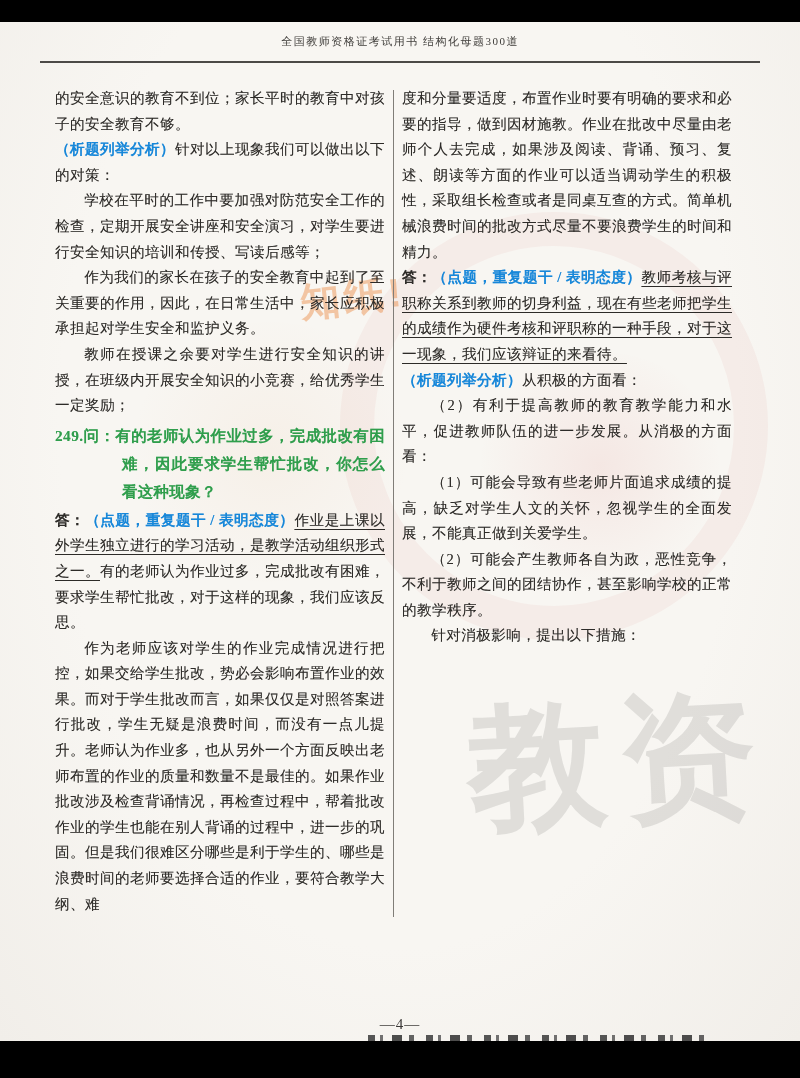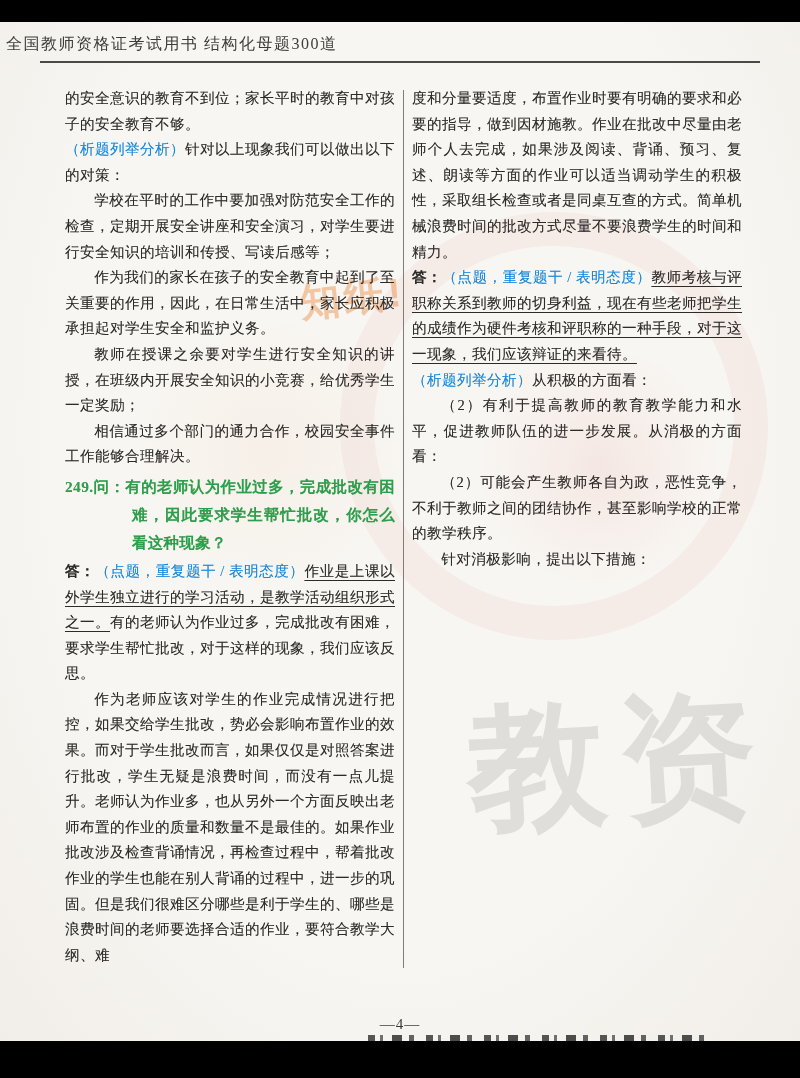--- a/index.html
+++ b/index.html
@@ -7,50 +7,50 @@
     position:relative;width:800px;height:1078px;overflow:hidden;
     background:#f7f5f1;
     font-family:"Liberation Serif","DejaVu Serif",serif;
   }
   .bar{position:absolute;left:0;width:800px;background:#000;z-index:5;}
   .bar.top{top:0;height:22px;}
   .bar.bottom{bottom:0;height:37px;}
   .page{position:absolute;top:22px;left:0;right:0;bottom:37px;
     background:radial-gradient(ellipse at 50% 40%, #f8f6f2 60%, #f1eee9 100%);}
   
-  .book-title{position:absolute;top:12px;left:6px;right:0;
-    font-size:16px;letter-spacing:1.5px;color:#3e3c39;z-index:2;}
+  .book-title{position:absolute;top:12px;left:0;right:0;text-align:center;
+    font-size:11px;letter-spacing:1.5px;color:#3e3c39;z-index:2;}
   .header-rule{position:absolute;top:39px;left:40px;right:40px;
     border-top:2px solid #4c4a47;z-index:2;}
   
   .wm{position:absolute;pointer-events:none;z-index:0;}
   .wm-stamp-ring{left:340px;top:190px;width:360px;height:360px;border-radius:50%;
     border:34px solid rgba(206,92,92,0.06);}
   .wm-stamp-blob{left:470px;top:330px;width:260px;height:230px;border-radius:50%;
     background:radial-gradient(circle, rgba(214,100,96,0.10), rgba(214,100,96,0) 70%);}
   .wm-warm-blob{left:120px;top:300px;width:300px;height:260px;border-radius:50%;
     background:radial-gradient(circle, rgba(229,182,140,0.10), rgba(229,182,140,0) 70%);}
   .wm-orange-text{left:300px;top:248px;font-size:40px;font-weight:bold;
     color:rgba(233,126,44,0.40);transform:rotate(-6deg);letter-spacing:4px;
     font-family:"Liberation Sans",sans-serif;}
   .wm-gray-text{left:468px;top:648px;font-size:138px;font-weight:bold;
     color:rgba(62,60,58,0.13);letter-spacing:12px;transform:rotate(-3deg);
     font-family:"Liberation Sans",sans-serif;}
   
-  .columns{position:absolute;top:64px;left:65px;display:flex;z-index:1;justify-content:flex-end;}
+  .columns{position:absolute;top:64px;left:55px;display:flex;z-index:1;justify-content:flex-end;}
   .col{width:330px;font-size:14.6px;line-height:25.6px;color:#2d2b28;
     text-align:justify;letter-spacing:0.4px;
     text-shadow:0 0 0.5px rgba(45,43,40,0.35);}
   .col-divider{width:1px;background:#807d78;margin:4px 8px 0 8px;}
   p.block{margin:0;padding:0;}
   p.block.indent{text-indent:2em;}
   p.q{color:#2f9e4c;font-weight:bold;font-size:15.4px;line-height:28px;
     padding-left:4.35em;text-indent:-4.35em;margin:3px 0 2px 0;
     text-shadow:0 0 0.5px rgba(47,158,76,0.4);}
-  .seg-b{color:#1787d9;font-weight:normal;text-shadow:0 0 0.5px rgba(23,135,217,0.4);}
+  .seg-b{color:#1787d9;font-weight:bold;text-shadow:0 0 0.5px rgba(23,135,217,0.4);}
   .seg-a{font-weight:bold;}
   .seg-u{text-decoration:underline;text-underline-offset:4px;text-decoration-thickness:1px;}
   
   .page-num{position:absolute;bottom:8px;left:0;right:0;text-align:center;
     font-size:15px;color:#3a3836;z-index:2;letter-spacing:1px;}
   .clipped-frags{position:absolute;bottom:0;left:368px;width:342px;height:6px;
     overflow:hidden;z-index:2;opacity:0.85;}
   .clipped-frags .strip{height:14px;
     background:repeating-linear-gradient(90deg,
       #3a3a3a 0 7px, transparent 7px 12px, #5a5a5a 12px 15px, transparent 15px 24px,
@@ -73,31 +73,31 @@
     <div class="book-title">全国教师资格证考试用书 结构化母题300道</div>
     <div class="header-rule"></div>
 
     <div class="columns">
       <section class="col" id="col-left">
           <p class="block"><span class="seg-n">的安全意识的教育不到位；家长平时的教育中对孩子的安全教育不够。</span></p>
           <p class="block"><span class="seg-b">（析题列举分析）</span><span class="seg-n">针对以上现象我们可以做出以下的对策：</span></p>
           <p class="block indent"><span class="seg-n">学校在平时的工作中要加强对防范安全工作的检查，定期开展安全讲座和安全演习，对学生要进行安全知识的培训和传授、写读后感等；</span></p>
           <p class="block indent"><span class="seg-n">作为我们的家长在孩子的安全教育中起到了至关重要的作用，因此，在日常生活中，家长应积极承担起对学生安全和监护义务。</span></p>
           <p class="block indent"><span class="seg-n">教师在授课之余要对学生进行安全知识的讲授，在班级内开展安全知识的小竞赛，给优秀学生一定奖励；</span></p>
-          <p class="block indent"><span class="seg-n">相信通过多个部门的通力合作，校园安全事件工作能够合理解决。</span></p>
           <p class="block q"><span class="seg-qn">249.问：</span><span class="seg-qt">有的老师认为作业过多，完成批改有困难，因此要求学生帮忙批改，你怎么看这种现象？</span></p>
           <p class="block"><span class="seg-a">答：</span><span class="seg-b">（点题，重复题干 / 表明态度）</span><span class="seg-u">作业是上课以外学生独立进行的学习活动，是教学活动组织形式之一。</span><span class="seg-n">有的老师认为作业过多，完成批改有困难，要求学生帮忙批改，对于这样的现象，我们应该反思。</span></p>
           <p class="block indent"><span class="seg-n">作为老师应该对学生的作业完成情况进行把控，如果交给学生批改，势必会影响布置作业的效果。而对于学生批改而言，如果仅仅是对照答案进行批改，学生无疑是浪费时间，而没有一点儿提升。老师认为作业多，也从另外一个方面反映出老师布置的作业的质量和数量不是最佳的。如果作业批改涉及检查背诵情况，再检查过程中，帮着批改作业的学生也能在别人背诵的过程中，进一步的巩固。但是我们很难区分哪些是利于学生的、哪些是浪费时间的老师要选择合适的作业，要符合教学大纲、难</span></p>
         </section>
       <div class="col-divider"></div>
       <section class="col" id="col-right">
           <p class="block"><span class="seg-n">度和分量要适度，布置作业时要有明确的要求和必要的指导，做到因材施教。作业在批改中尽量由老师个人去完成，如果涉及阅读、背诵、预习、复述、朗读等方面的作业可以适当调动学生的积极性，采取组长检查或者是同桌互查的方式。简单机械浪费时间的批改方式尽量不要浪费学生的时间和精力。</span></p>
           <p class="block"><span class="seg-a">答：</span><span class="seg-b">（点题，重复题干 / 表明态度）</span><span class="seg-u">教师考核与评职称关系到教师的切身利益，现在有些老师把学生的成绩作为硬件考核和评职称的一种手段，对于这一现象，我们应该辩证的来看待。</span></p>
           <p class="block"><span class="seg-b">（析题列举分析）</span><span class="seg-n">从积极的方面看：</span></p>
           <p class="block indent"><span class="seg-n">（2）有利于提高教师的教育教学能力和水平，促进教师队伍的进一步发展。从消极的方面看：</span></p>
+          <p class="block indent"><span class="seg-n">（1）可能会导致有些老师片面追求成绩的提高，缺乏对学生人文的关怀，忽视学生的全面发展，不能真正做到关爱学生。</span></p>
           <p class="block indent"><span class="seg-n">（2）可能会产生教师各自为政，恶性竞争，不利于教师之间的团结协作，甚至影响学校的正常的教学秩序。</span></p>
           <p class="block indent"><span class="seg-n">针对消极影响，提出以下措施：</span></p>
         </section>
     </div>
 
     <div class="page-num">—4—</div>
     <div class="clipped-frags">
       <div class="strip"></div>
     </div>
   </div>

